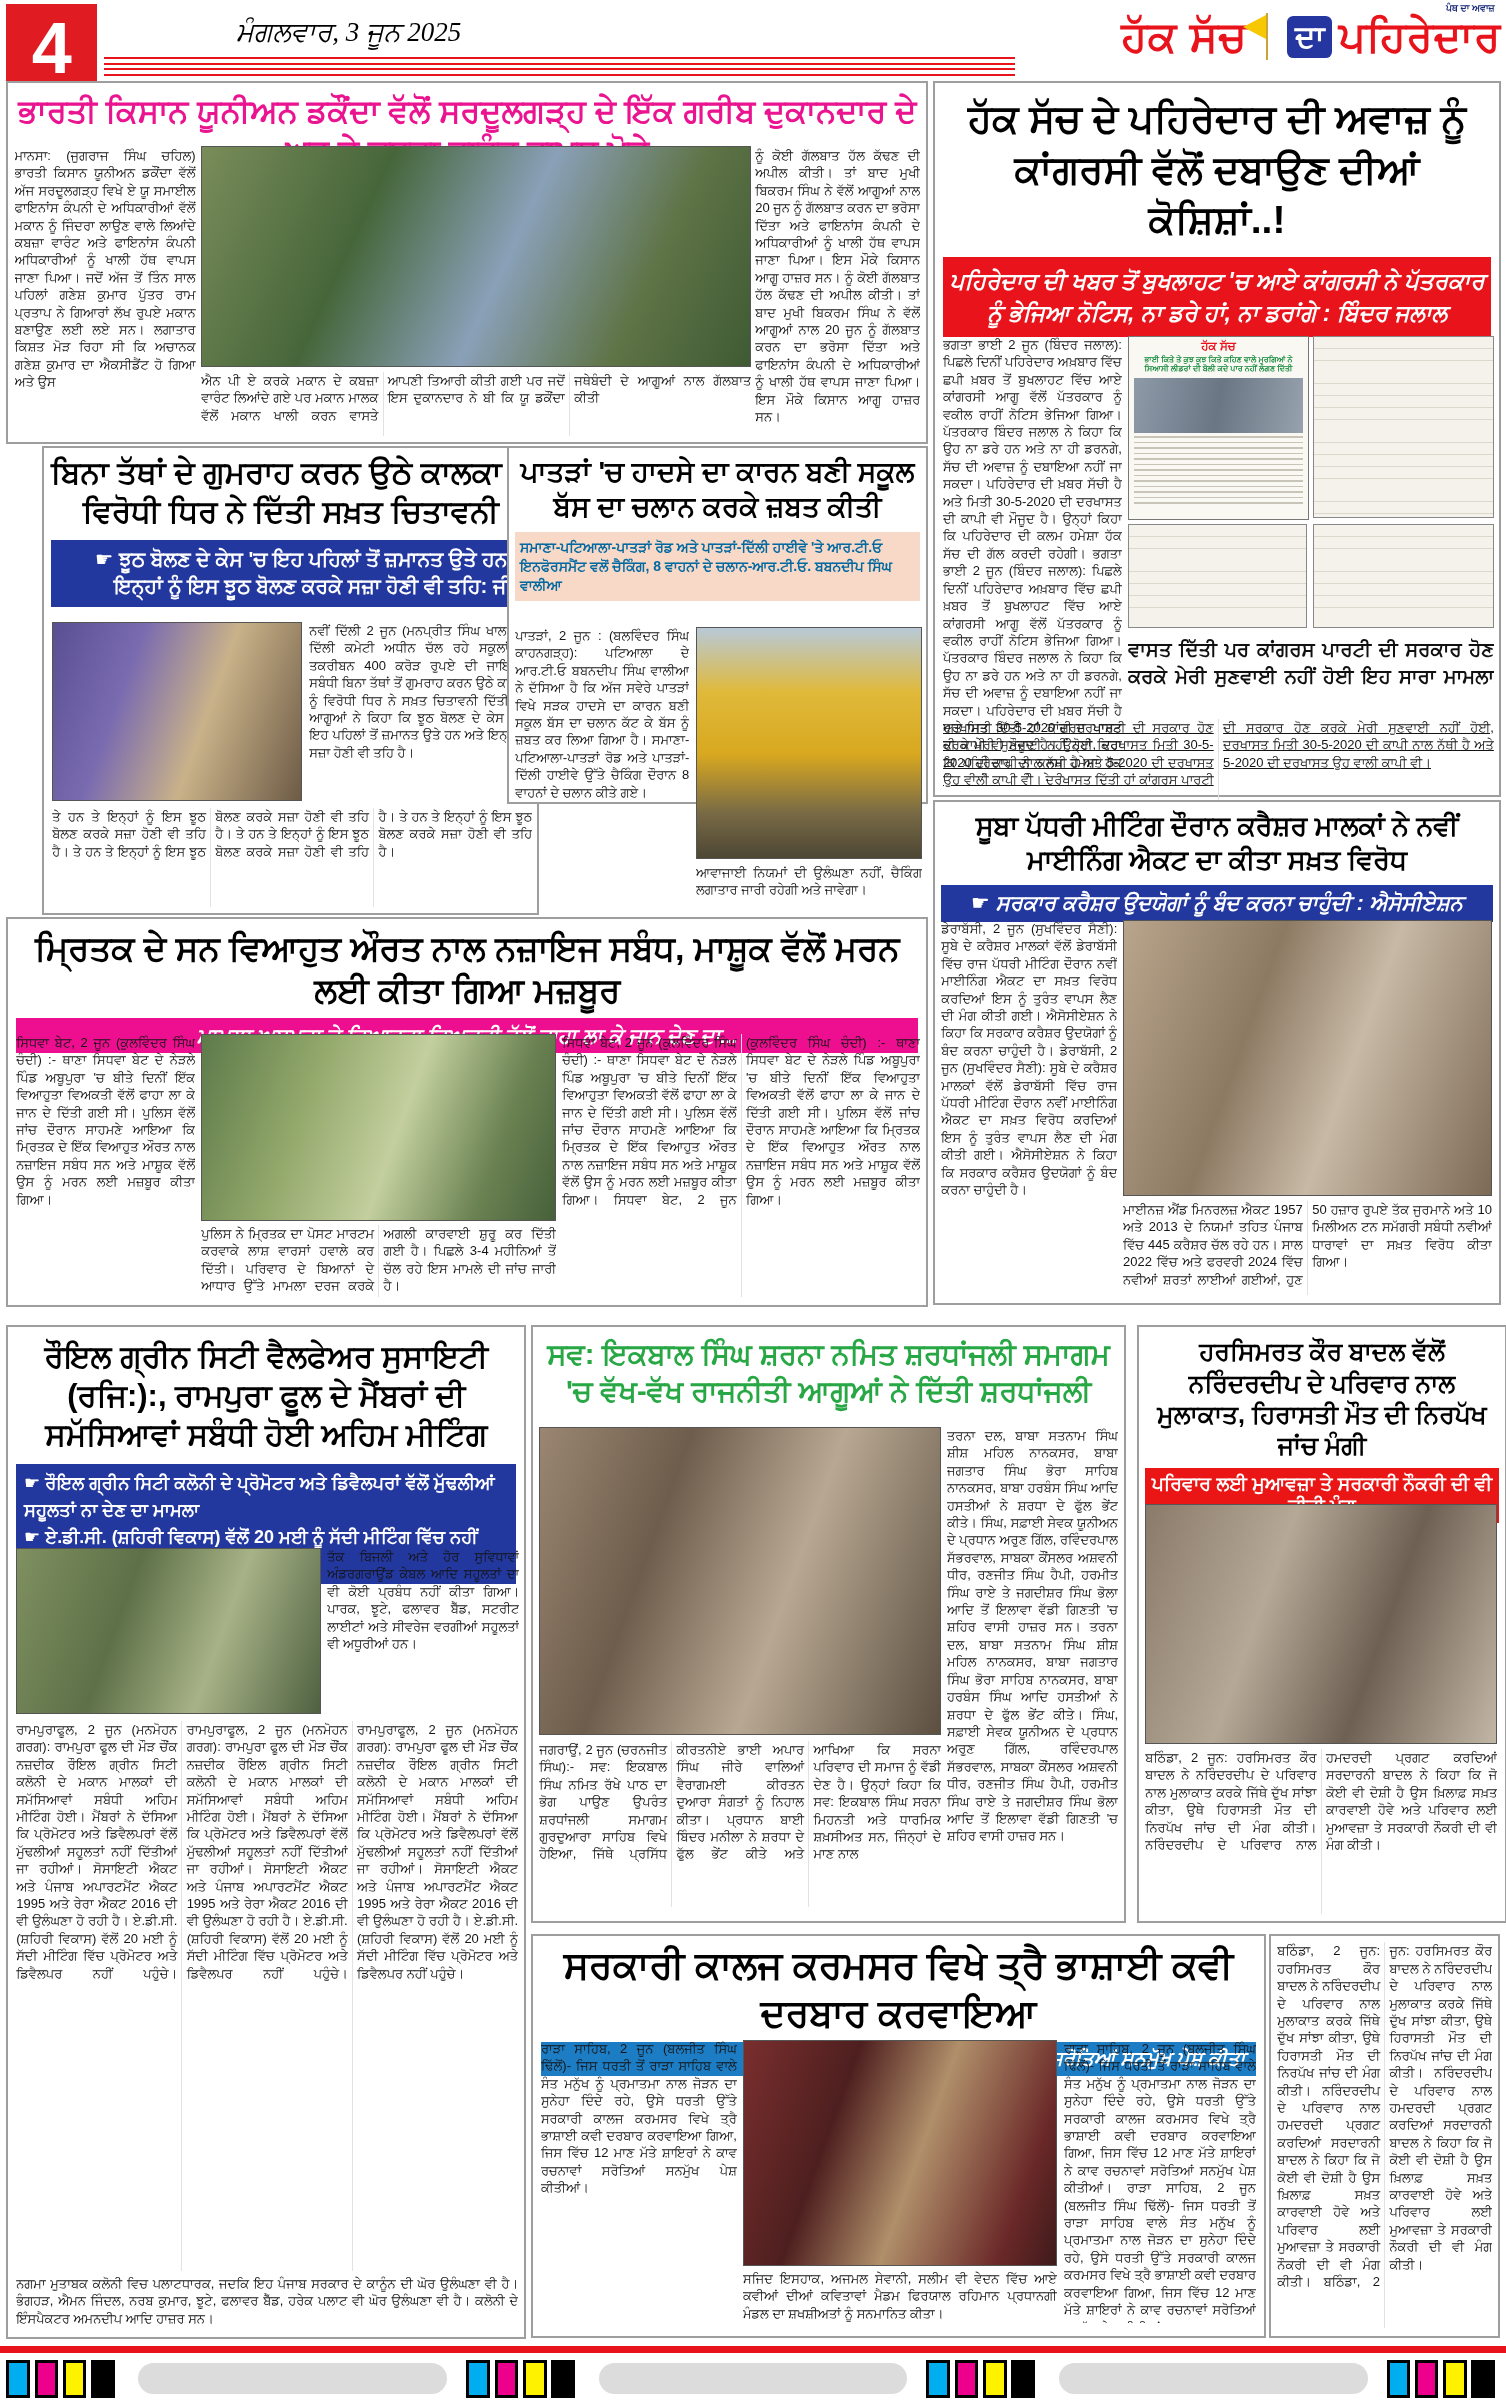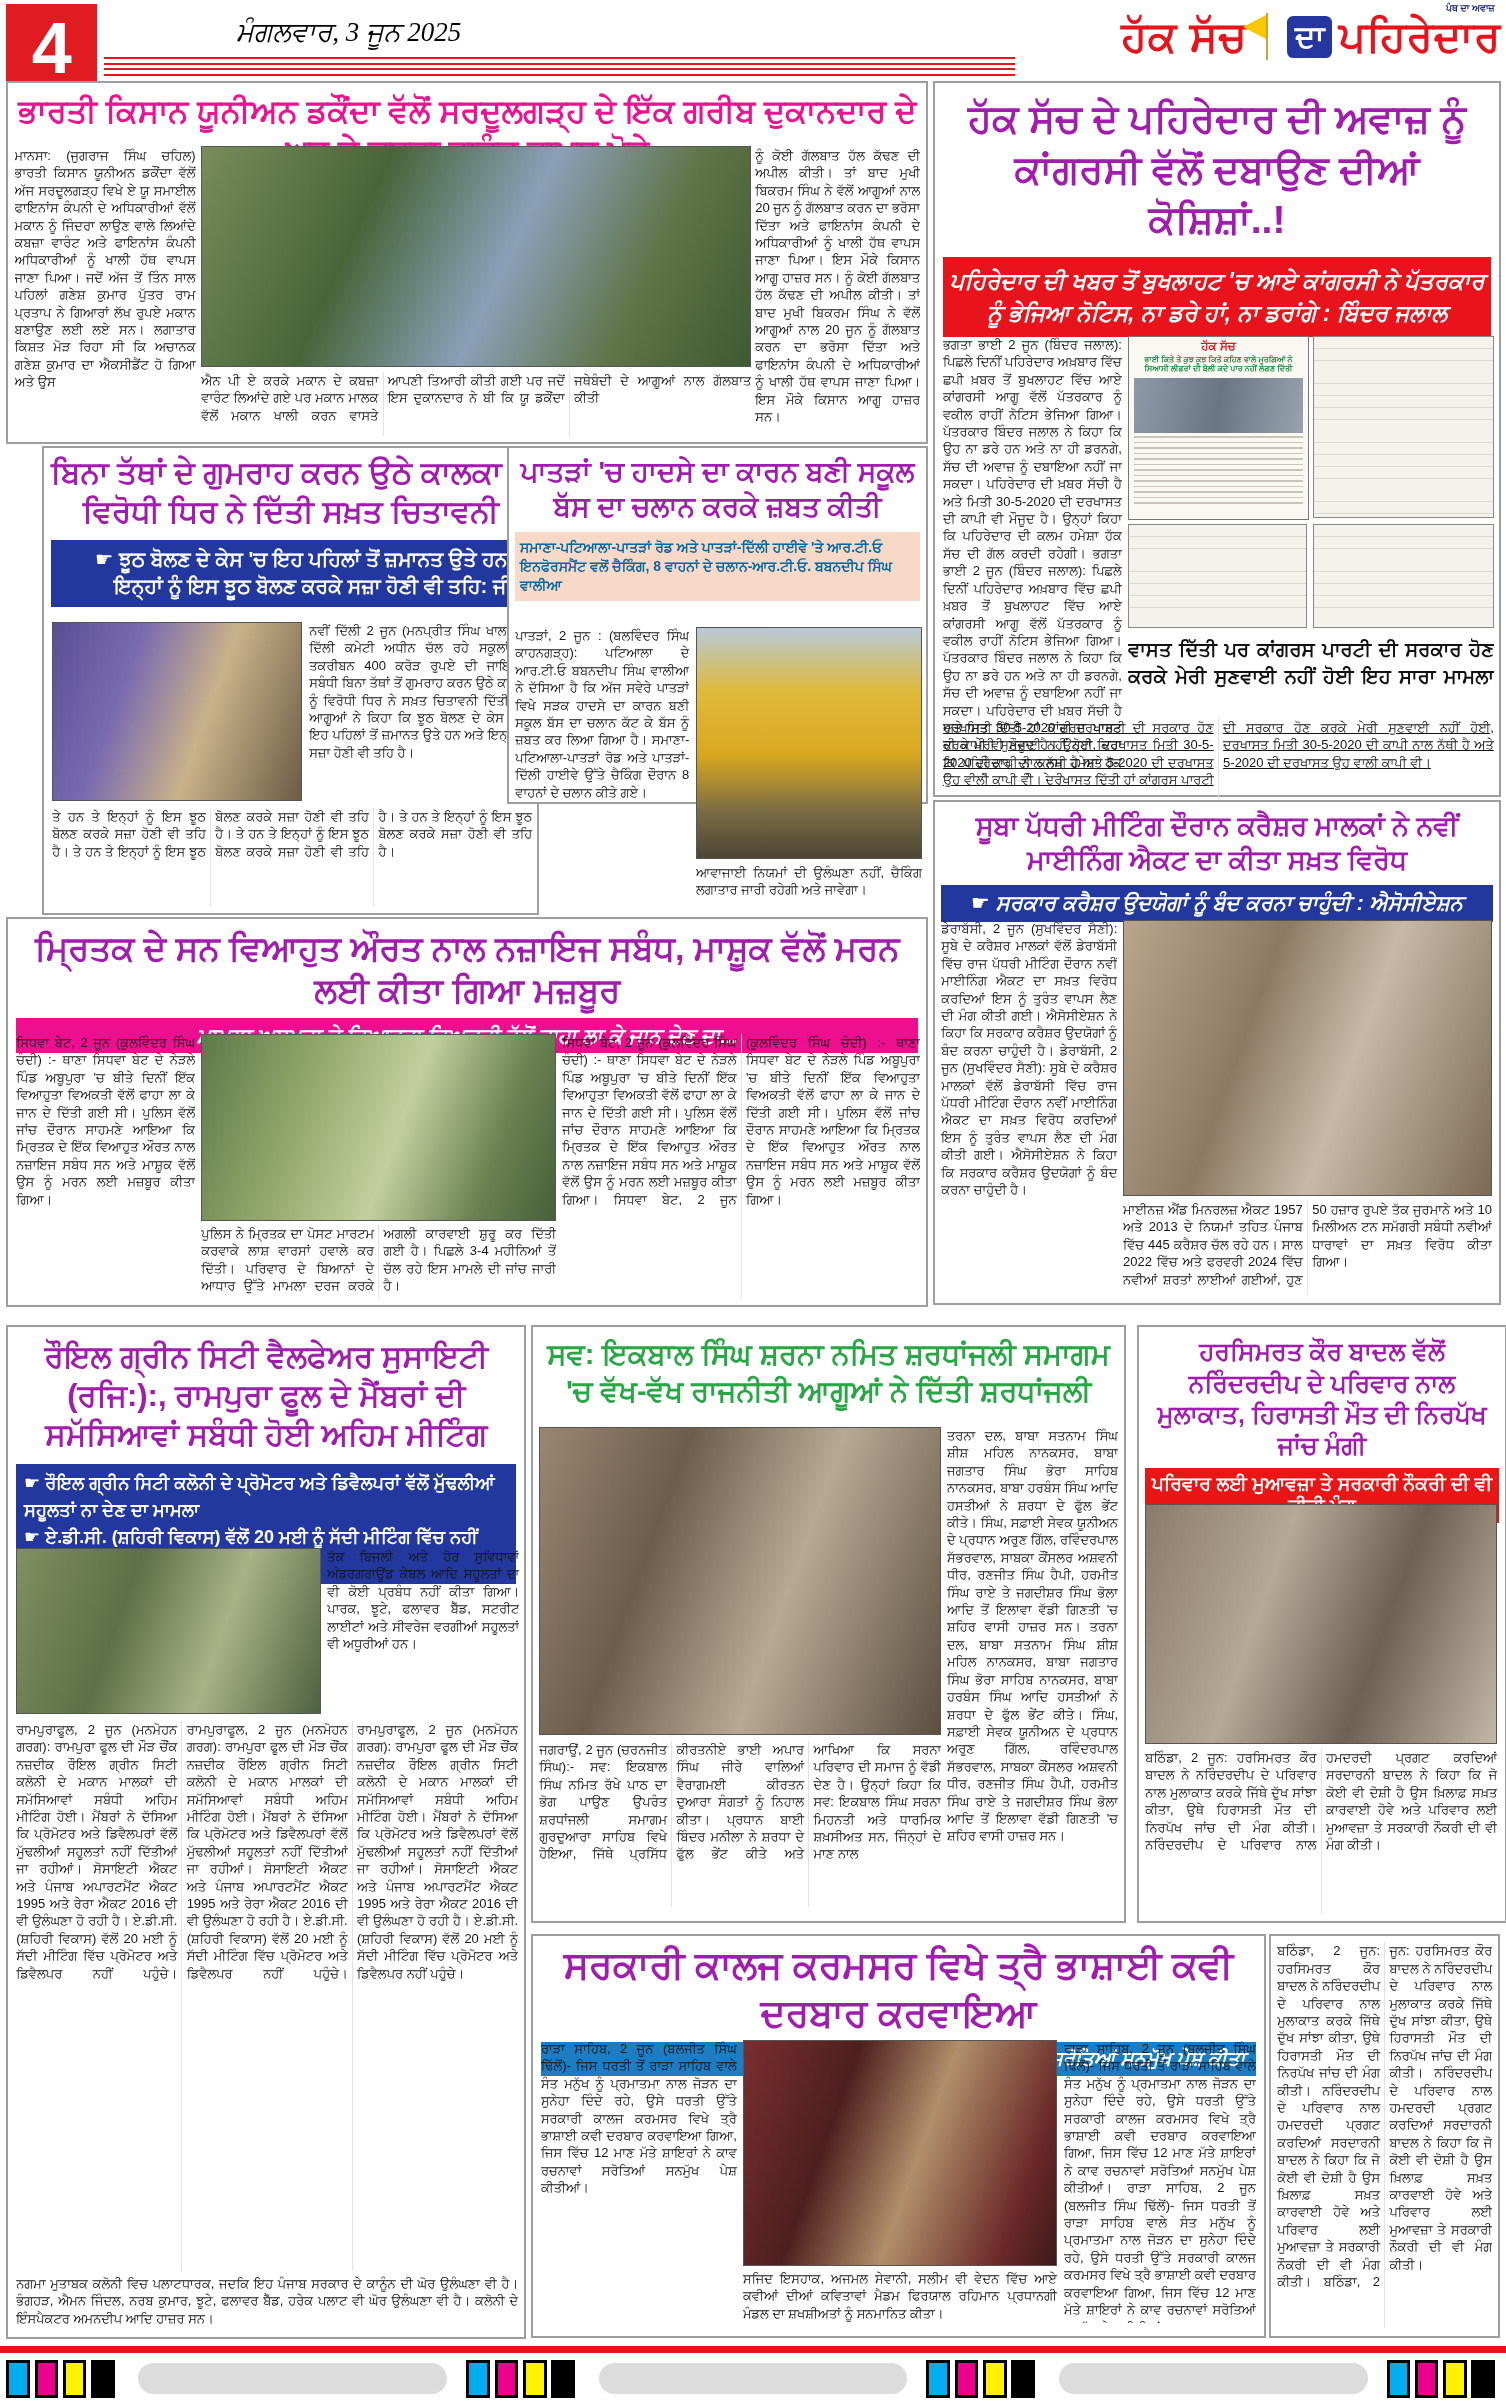--- a/index.html
+++ b/index.html
@@ -1,20 +1,20 @@
 <!DOCTYPE html>
 <html style="font-size:12.6px"><head>
 <meta charset="utf-8">
 <style>
   html,body{margin:0;padding:0;background:#e9e9e9;}
   .page{position:relative;width:1506px;height:2401px;background:#fff;
         font-family:"Liberation Sans","DejaVu Sans",sans-serif;overflow:hidden;color:#111;}
   .abs{position:absolute;}
   .art{position:absolute;border:2.4px solid #9e9e9e;background:#fff;box-sizing:border-box;}
-  .hl{font-weight:bold;text-align:center;color:#a21caf;line-height:1.25;}
+  .hl{font-weight:bold;text-align:center;color:#000000;line-height:1.25;}
   .body-txt{font-size:13px;line-height:1.34;text-align:justify;color:#141414;
             overflow:hidden;word-break:break-word;}
   .cols2{column-count:2;column-gap:9.4px;column-rule:0.8px solid #e2e2e2;}
   .cols3{column-count:3;column-gap:9.4px;column-rule:0.8px solid #e2e2e2;}
   .photo{border:0.8px solid #555;box-sizing:border-box;}
   .subbar{box-sizing:border-box;display:flex;align-items:center;justify-content:center;}
   .stripes{background:repeating-linear-gradient(180deg,#e8131b 0 2.4px,#ffffff 2.4px 5.5px);}
   .doc-tile{background:#f5f2ec;border:0.8px solid #888;box-sizing:border-box;
             background-image:repeating-linear-gradient(180deg,transparent 0 11px,#ddd8cc 11px 11.8px);}
   .kmark{width:23.6px;height:38px;border:3.9px solid #000;box-sizing:border-box;margin-right:4.7px;}

